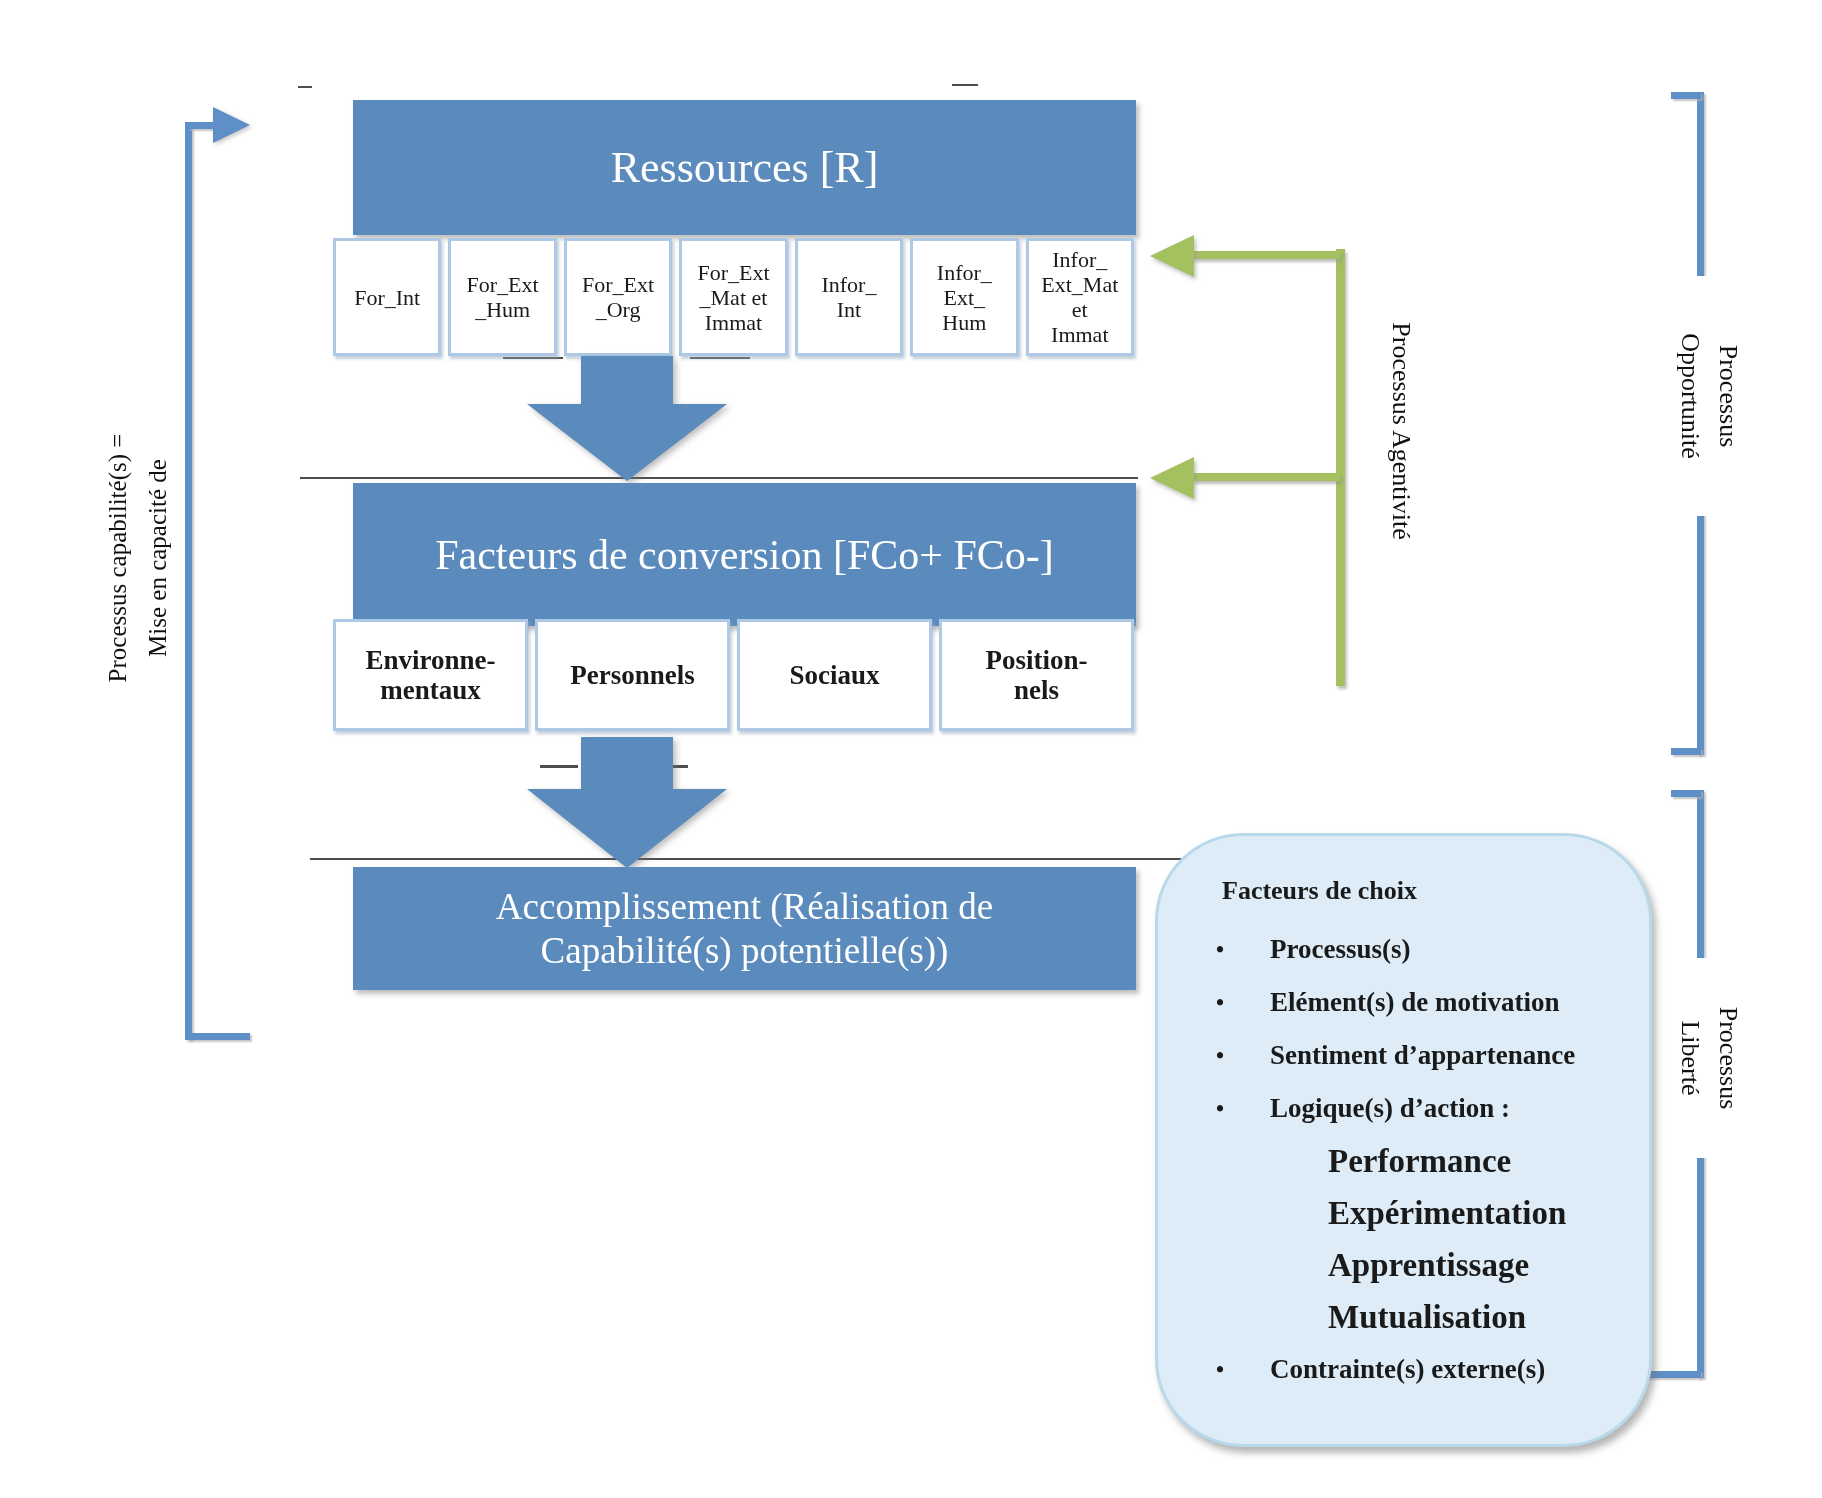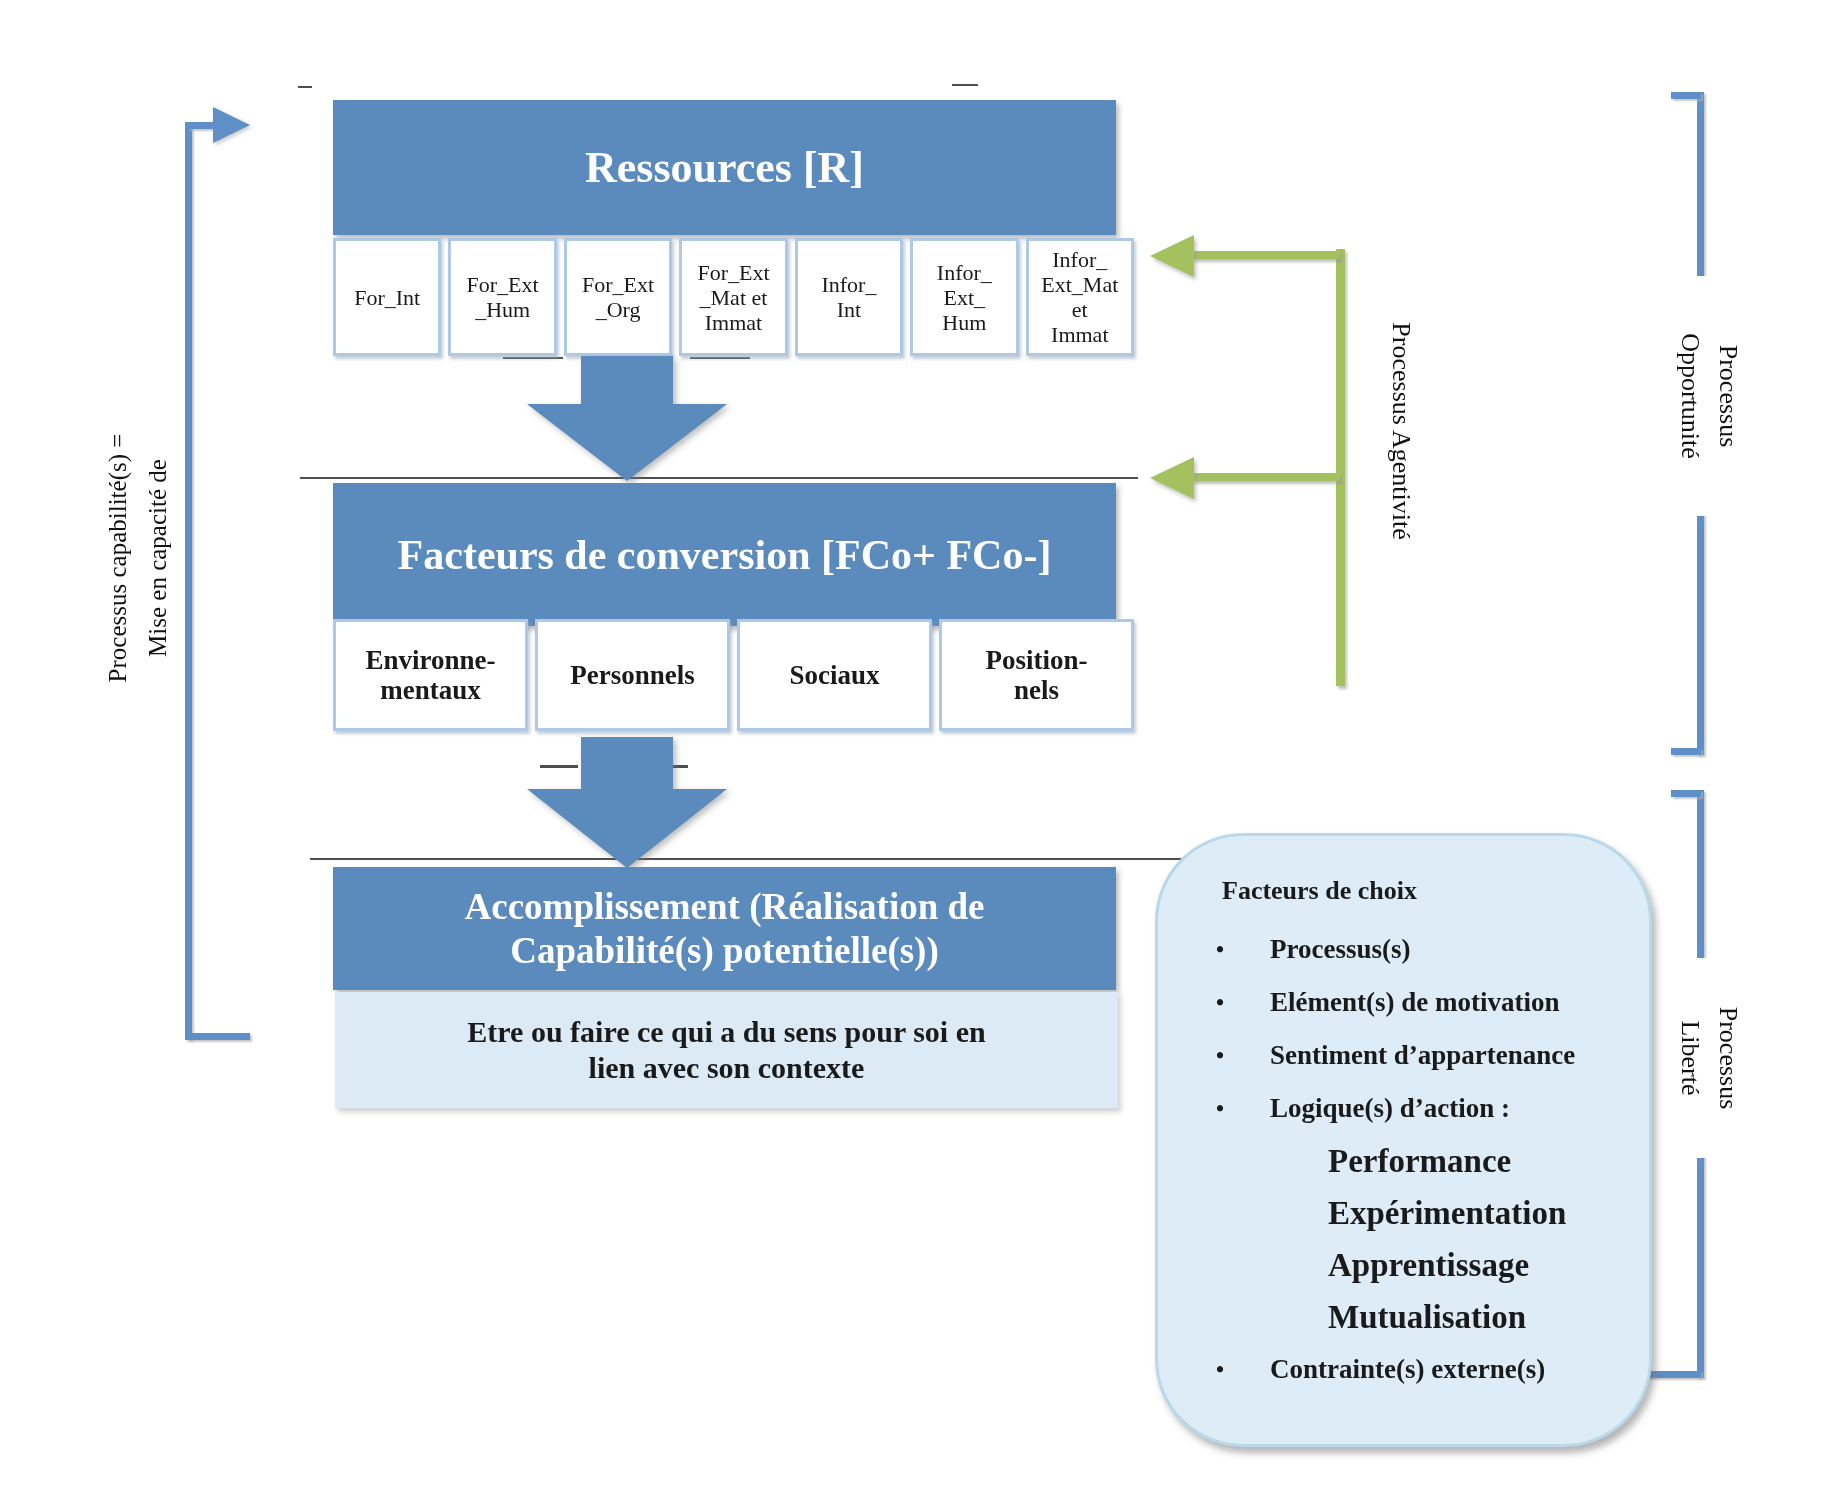--- a/index.html
+++ b/index.html
@@ -3,22 +3,22 @@
 <meta charset="utf-8">
 <style>
   * { box-sizing: border-box; margin: 0; padding: 0; }
   html, body { background: #ffffff; }
   body { font-family: "Liberation Serif", "DejaVu Serif", serif; color: #1a1a1a; }
   .canvas { position: relative; width: 1822px; height: 1498px; background: #ffffff; overflow: hidden; }
   .preline { white-space: pre-line; }
 
   
   .hdr {
-    position: absolute; left: 333px; width: 783px;
-    background: #5b8bbd; color: #ffffff; font-weight: 700;
+    position: absolute; left: 353px; width: 783px;
+    background: #5b8bbd; color: #ffffff; font-weight: 400;
     display: flex; align-items: center; justify-content: center; text-align: center;
     box-shadow: 3px 4px 5px rgba(110,110,110,.45);
   }
   .hdr-res  { top: 100px; height: 135px; font-size: 44px; }
   .hdr-fact { top: 483px; height: 143px; font-size: 42px; }
   .hdr-acc  { top: 867px; height: 123px; font-size: 37px; line-height: 1.18; }
 
   .acc-sub {
     position: absolute; left: 335px; top: 992px; width: 783px; height: 116px;
     background: #dceaf5; color: #1a1a1a; font-weight: 700; font-size: 30px; line-height: 1.2;
@@ -160,24 +160,20 @@
 
   <div class="down-arrow arrow2">
     <div class="shaft"></div>
     <div class="head"></div>
   </div>
 
   <div class="hdr hdr-acc">
     <span class="preline">Accomplissement (Réalisation  de
 Capabilité(s) potentielle(s))</span>
   </div>
-  <div class="acc-sub">
-    <span class="preline">Etre ou faire ce qui a du sens pour soi en
-lien avec son contexte</span>
-  </div>
 
   <div class="green green-piece" style="left:1336px; top:249px; width:9px; height:437px;"></div>
   <div class="green green-piece" style="left:1192px; top:251px; width:148px; height:8px;"></div>
   <div class="green-head" style="left:1150px; top:235px;"></div>
   <div class="green green-piece" style="left:1192px; top:473px; width:148px; height:8px;"></div>
   <div class="green-head" style="left:1150px; top:457px;"></div>
   <div class="agent-label">Processus Agentivité</div>
 
   <div class="blue-line" style="left:1697px; top:92px; width:7px; height:663px;"></div>
   <div class="blue-line" style="left:1671px; top:92px; width:30px; height:7px;"></div>

